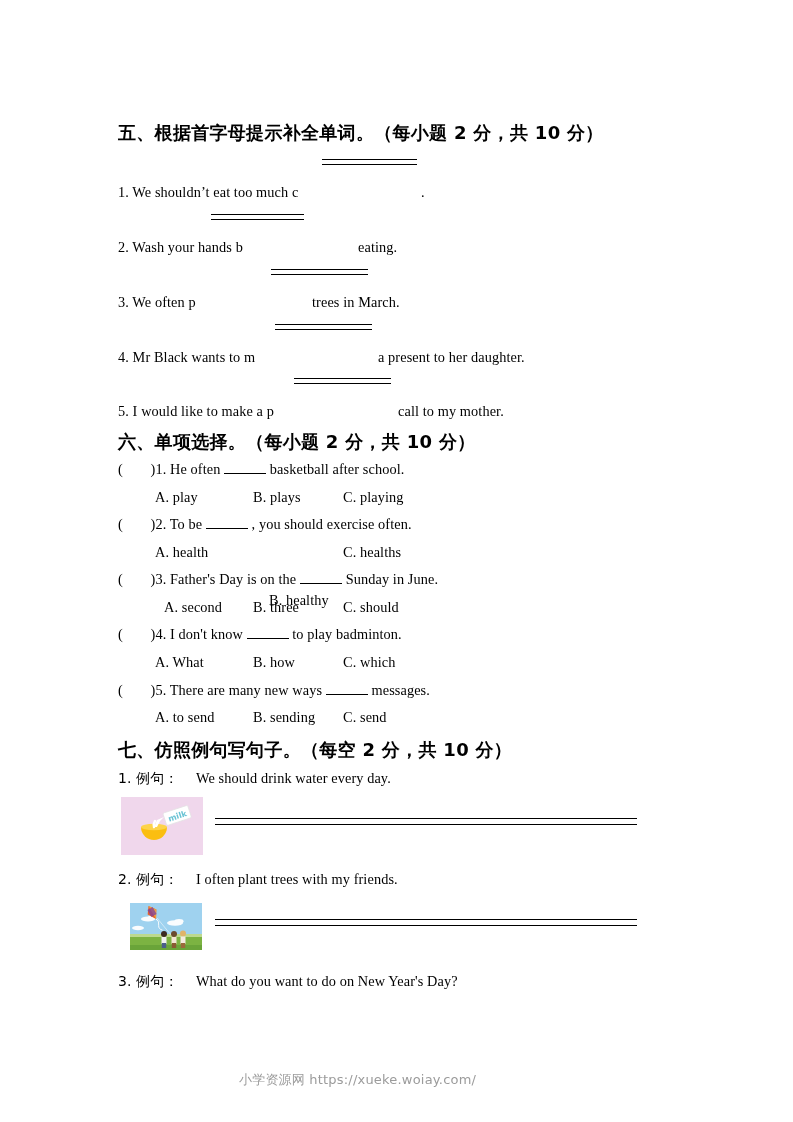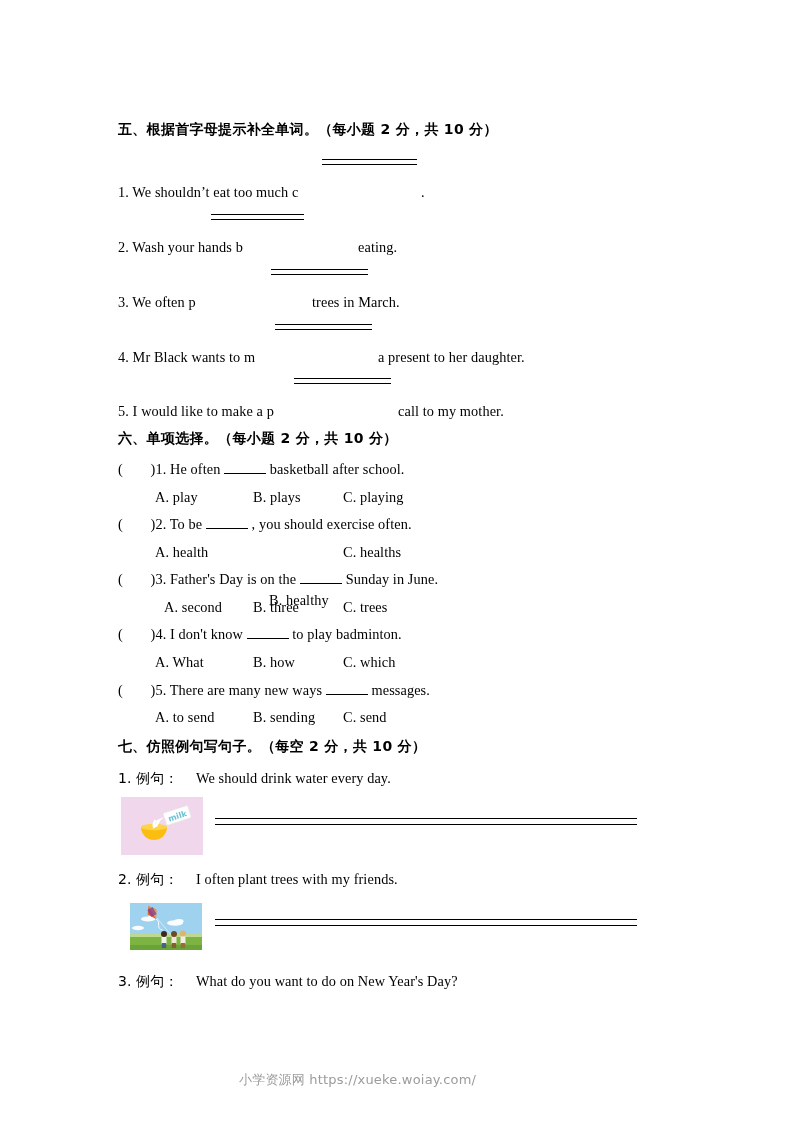--- a/index.html
+++ b/index.html
@@ -21,21 +21,21 @@
     width: 793px;
     height: 1122px;
   }
 
   
   .section-head {
     position: absolute;
     left: 118px;
     font-family: "DejaVu Sans", "Liberation Sans", sans-serif;
     font-weight: bold;
-    font-size: 14px;
+    font-size: 18px;
     letter-spacing: 0.3px;
     white-space: nowrap;
   }
 
   
   .t {
     position: absolute;
     font-family: "Liberation Serif", "DejaVu Serif", serif;
     font-size: 14.3px;
     white-space: nowrap;
@@ -147,21 +147,21 @@
   <div class="t" style="left:343px; top:544px;">C. healths</div>
 
   <div class="t" style="left:118px; top:571px;">
     <span>(</span>
     <span style="display:inline-block;width:24px;"></span><span>)3. Father's Day is on the</span>
     <span class="mc-blank" style="width:42px;"></span>
     <span>Sunday in June.</span>
   </div>
   <div class="t" style="left:164px; top:599px;">A. second</div>
   <div class="t" style="left:253px; top:599px;">B. three</div>
-  <div class="t" style="left:343px; top:599px;">C. trees</div>
+  <div class="t" style="left:343px; top:599px;">C. should</div>
 
   <div class="t" style="left:118px; top:626px;">
     <span>(</span>
     <span style="display:inline-block;width:24px;"></span><span>)4. I don't know</span>
     <span class="mc-blank" style="width:42px;"></span>
     <span>to play badminton.</span>
   </div>
   <div class="t" style="left:155px; top:654px;">A. What</div>
   <div class="t" style="left:253px; top:654px;">B. how</div>
   <div class="t" style="left:343px; top:654px;">C. which</div>

